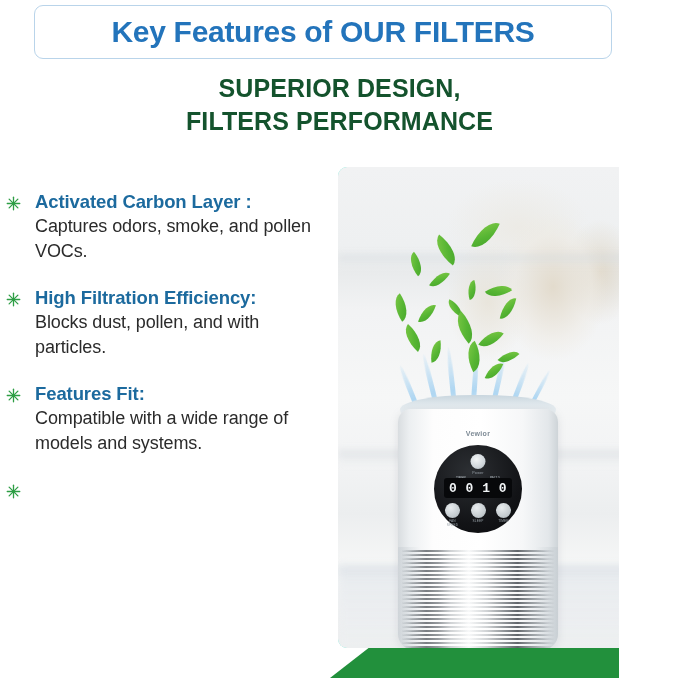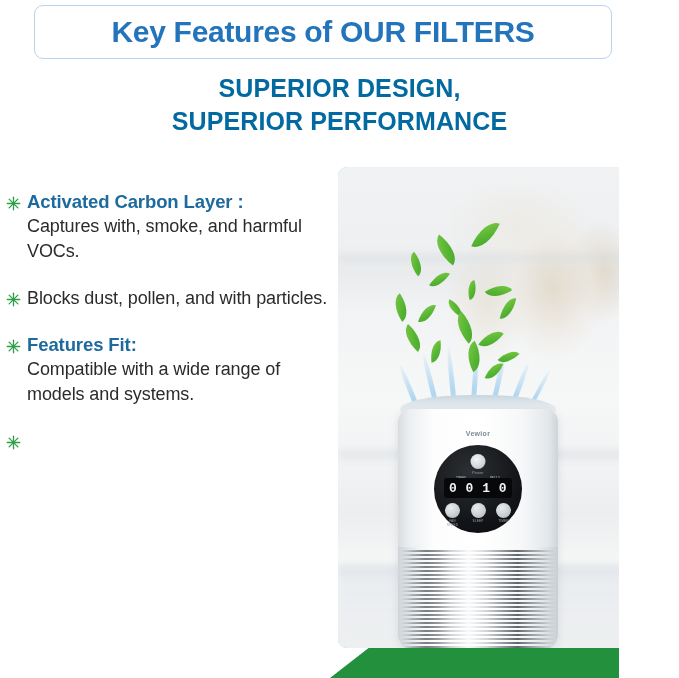--- a/index.html
+++ b/index.html
@@ -66,39 +66,39 @@
   .title-text .t-light { font-weight: 600; }
   .title-text .t-bold { font-weight: 800; }
 
   
   .subtitle {
     position: absolute;
     left: 0;
     top: 72px;
     width: 679px;
     text-align: center;
-    color: #0369a1;
+    color: #14532d;
     font-size: 25px;
     font-weight: 700;
     line-height: 33px;
     letter-spacing: 0.1px;
     z-index: 3;
   }
 
   
   .features {
     position: absolute;
     left: 0px;
     top: 190px;
     width: 330px;
     z-index: 3;
   }
   .feature {
     position: relative;
-    padding-left: 27px;
+    padding-left: 35px;
     margin-bottom: 22px;
   }
   .feature:last-child { margin-bottom: 0; }
 
   .star-icon {
     position: absolute;
     left: 6px;
     top: 6px;
     width: 15px;
     height: 15px;
@@ -346,49 +346,50 @@
 
   <div class="green-shape-right"></div>
   <div class="green-shape-bottom"></div>
 
   <div class="title-box">
     <div class="title-text"><span class="t-light">Key Features of </span><span class="t-bold">OUR FILTERS</span></div>
   </div>
 
   <div class="subtitle">
     <div>SUPERIOR DESIGN,</div>
-    <div>SUPERIOR PERFORMANCE</div>
+    <div>FILTERS PERFORMANCE</div>
   </div>
 
   <div class="features">
 
     <div class="feature">
       <svg class="star-icon" viewBox="0 0 24 24">
         <g stroke="#2E9E45" stroke-width="2.1" stroke-linecap="round">
           <line x1="12" y1="2" x2="12" y2="22"></line>
           <line x1="2" y1="12" x2="22" y2="12"></line>
           <line x1="5" y1="5" x2="19" y2="19"></line>
           <line x1="19" y1="5" x2="5" y2="19"></line>
         </g>
         <circle cx="12" cy="12" r="2.6" fill="#2E9E45"></circle>
       </svg>
       <div class="feature-title">Activated Carbon Layer  :</div>
-      <div class="feature-desc">Captures with, smoke, and harmful VOCs.</div>
+      <div class="feature-desc">Captures odors, smoke, and pollen VOCs.</div>
     </div>
 
     <div class="feature">
       <svg class="star-icon" viewBox="0 0 24 24">
         <g stroke="#2E9E45" stroke-width="2.1" stroke-linecap="round">
           <line x1="12" y1="2" x2="12" y2="22"></line>
           <line x1="2" y1="12" x2="22" y2="12"></line>
           <line x1="5" y1="5" x2="19" y2="19"></line>
           <line x1="19" y1="5" x2="5" y2="19"></line>
         </g>
         <circle cx="12" cy="12" r="2.6" fill="#2E9E45"></circle>
       </svg>
+      <div class="feature-title">High Filtration Efficiency:</div>
       <div class="feature-desc">Blocks dust, pollen, and with particles.</div>
     </div>
 
     <div class="feature">
       <svg class="star-icon" viewBox="0 0 24 24">
         <g stroke="#2E9E45" stroke-width="2.1" stroke-linecap="round">
           <line x1="12" y1="2" x2="12" y2="22"></line>
           <line x1="2" y1="12" x2="22" y2="12"></line>
           <line x1="5" y1="5" x2="19" y2="19"></line>
           <line x1="19" y1="5" x2="5" y2="19"></line>

